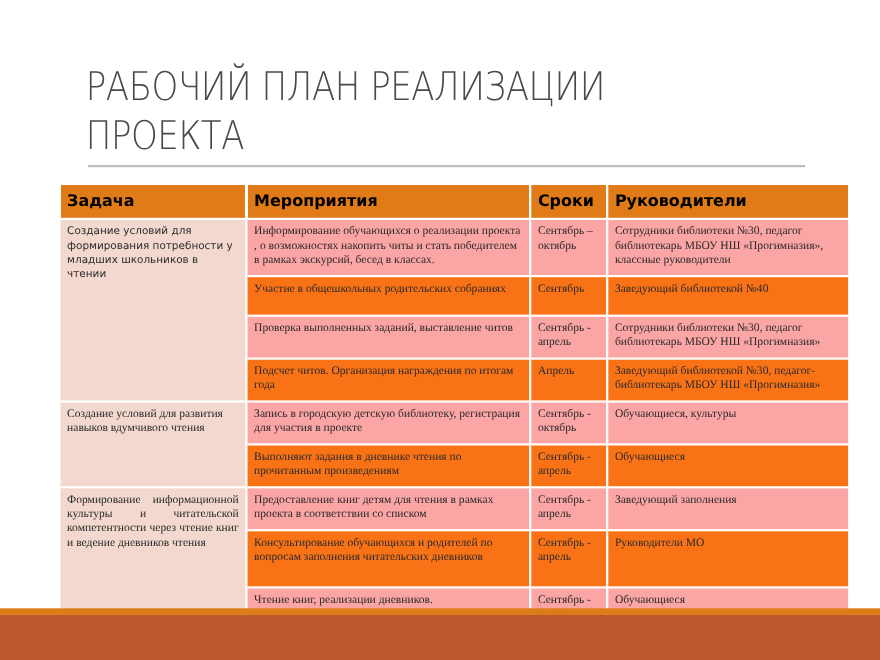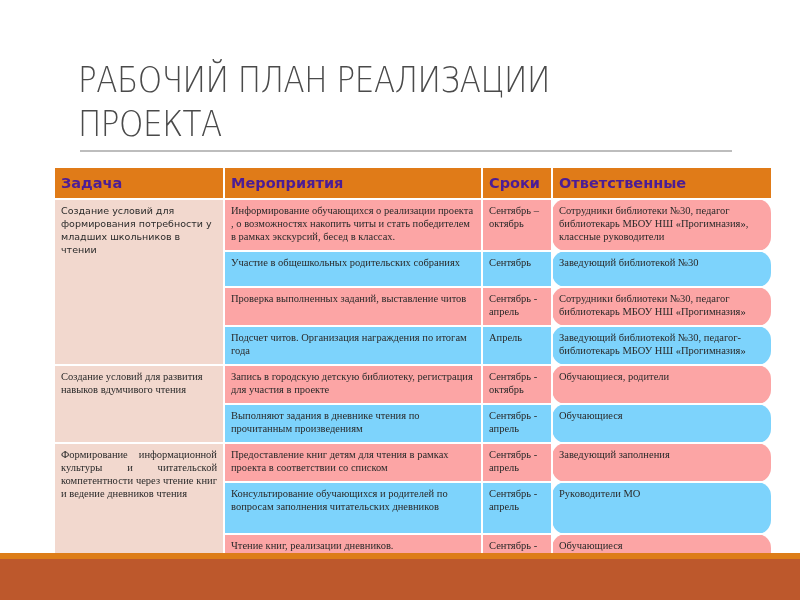--- a/index.html
+++ b/index.html
@@ -21,35 +21,35 @@
     }
     table.plan {
       position: absolute; left: 55px; top: 168px; width: 716px;
       border-collapse: collapse; table-layout: fixed;
     }
     table.plan col.c1 { width: 169px; }
     table.plan col.c2 { width: 258px; }
     table.plan col.c3 { width: 70px; }
     table.plan col.c4 { width: 219px; }
     table.plan th {
-      background: #e07b18; color: #4c1d95; text-align: left;
+      background: #e07b18; color: #000000; text-align: left;
       font-family: "DejaVu Sans", sans-serif; font-weight: bold;
       font-size: 14.5px; height: 30px; padding: 0 6px;
       border-right: 2px solid #ffffff; border-bottom: 2px solid #ffffff;
       white-space: nowrap; overflow: hidden;
     }
     table.plan th:last-child { border-right: none; }
     table.plan td {
       vertical-align: top; padding: 4px 6px 7px 6px;
       font-size: 10.5px; line-height: 13px; color: #2a2a2a;
       border-right: 2px solid #ffffff; border-bottom: 2px solid #ffffff;
     }
-    table.plan td:last-child { border-right: none; border-radius: 14px; }
+    table.plan td:last-child { border-right: none; }
     tr.dark td { background: #fca5a5; }
-    tr.light td { background: #7dd3fc; }
+    tr.light td { background: #f97316; }
     td.task { background: #f2d8ce !important; }
     td.task.sans {
       font-family: "DejaVu Sans", sans-serif; font-size: 9.5px; line-height: 13px;
     }
     td.task.justify { text-align: justify; }
     .bottom-stripe {
       position: absolute; left: 0; top: 553px; width: 800px; height: 6px;
       background: #dd7d18;
     }
     .bottom-band {
@@ -68,52 +68,52 @@
       <col class="c1">
       <col class="c2">
       <col class="c3">
       <col class="c4">
     </colgroup>
   <thead>
     <tr>
       <th>Задача</th>
       <th>Мероприятия</th>
       <th>Сроки</th>
-      <th>Ответственные</th>
+      <th>Руководители</th>
     </tr>
   </thead>
   <tbody>
 
     <tr class="dark" style="height:52px">
       <td class="task sans" rowspan="4">Создание условий для формирования потребности у младших школьников в чтении</td>
       <td>Информирование обучающихся о реализации проекта , о возможностях накопить читы и стать победителем в рамках экскурсий, бесед в классах.</td>
       <td>Сентябрь – октябрь</td>
       <td>Сотрудники библиотеки №30, педагог библиотекарь МБОУ НШ «Прогимназия», классные руководители</td>
     </tr>
     <tr class="light" style="height:36px">
       <td>Участие в общешкольных родительских собраниях</td>
       <td>Сентябрь</td>
-      <td>Заведующий библиотекой №30</td>
+      <td>Заведующий библиотекой №40</td>
     </tr>
     <tr class="dark" style="height:34px">
       <td>Проверка выполненных заданий, выставление читов</td>
       <td>Сентябрь - апрель</td>
       <td>Сотрудники библиотеки №30, педагог библиотекарь МБОУ НШ «Прогимназия»</td>
     </tr>
     <tr class="light" style="height:36px">
       <td>Подсчет читов. Организация награждения по итогам года</td>
       <td>Апрель</td>
       <td>Заведующий библиотекой №30, педагог-библиотекарь МБОУ НШ «Прогимназия»</td>
     </tr>
 
     <tr class="dark" style="height:34px">
       <td class="task" rowspan="2">Создание условий для развития навыков вдумчивого чтения</td>
       <td>Запись в городскую детскую библиотеку, регистрация для участия в проекте</td>
       <td>Сентябрь - октябрь</td>
-      <td>Обучающиеся, родители</td>
+      <td>Обучающиеся, культуры</td>
     </tr>
     <tr class="light" style="height:39px">
       <td>Выполняют задания в дневнике чтения по прочитанным произведениям</td>
       <td>Сентябрь - апрель</td>
       <td>Обучающиеся</td>
     </tr>
 
     <tr class="dark" style="height:24px">
       <td class="task justify" rowspan="3"> Формирование информационной культуры и читательской компетентности через чтение книг и ведение дневников чтения</td>
       <td>Предоставление книг детям для чтения в рамках проекта  в соответствии со списком</td>

